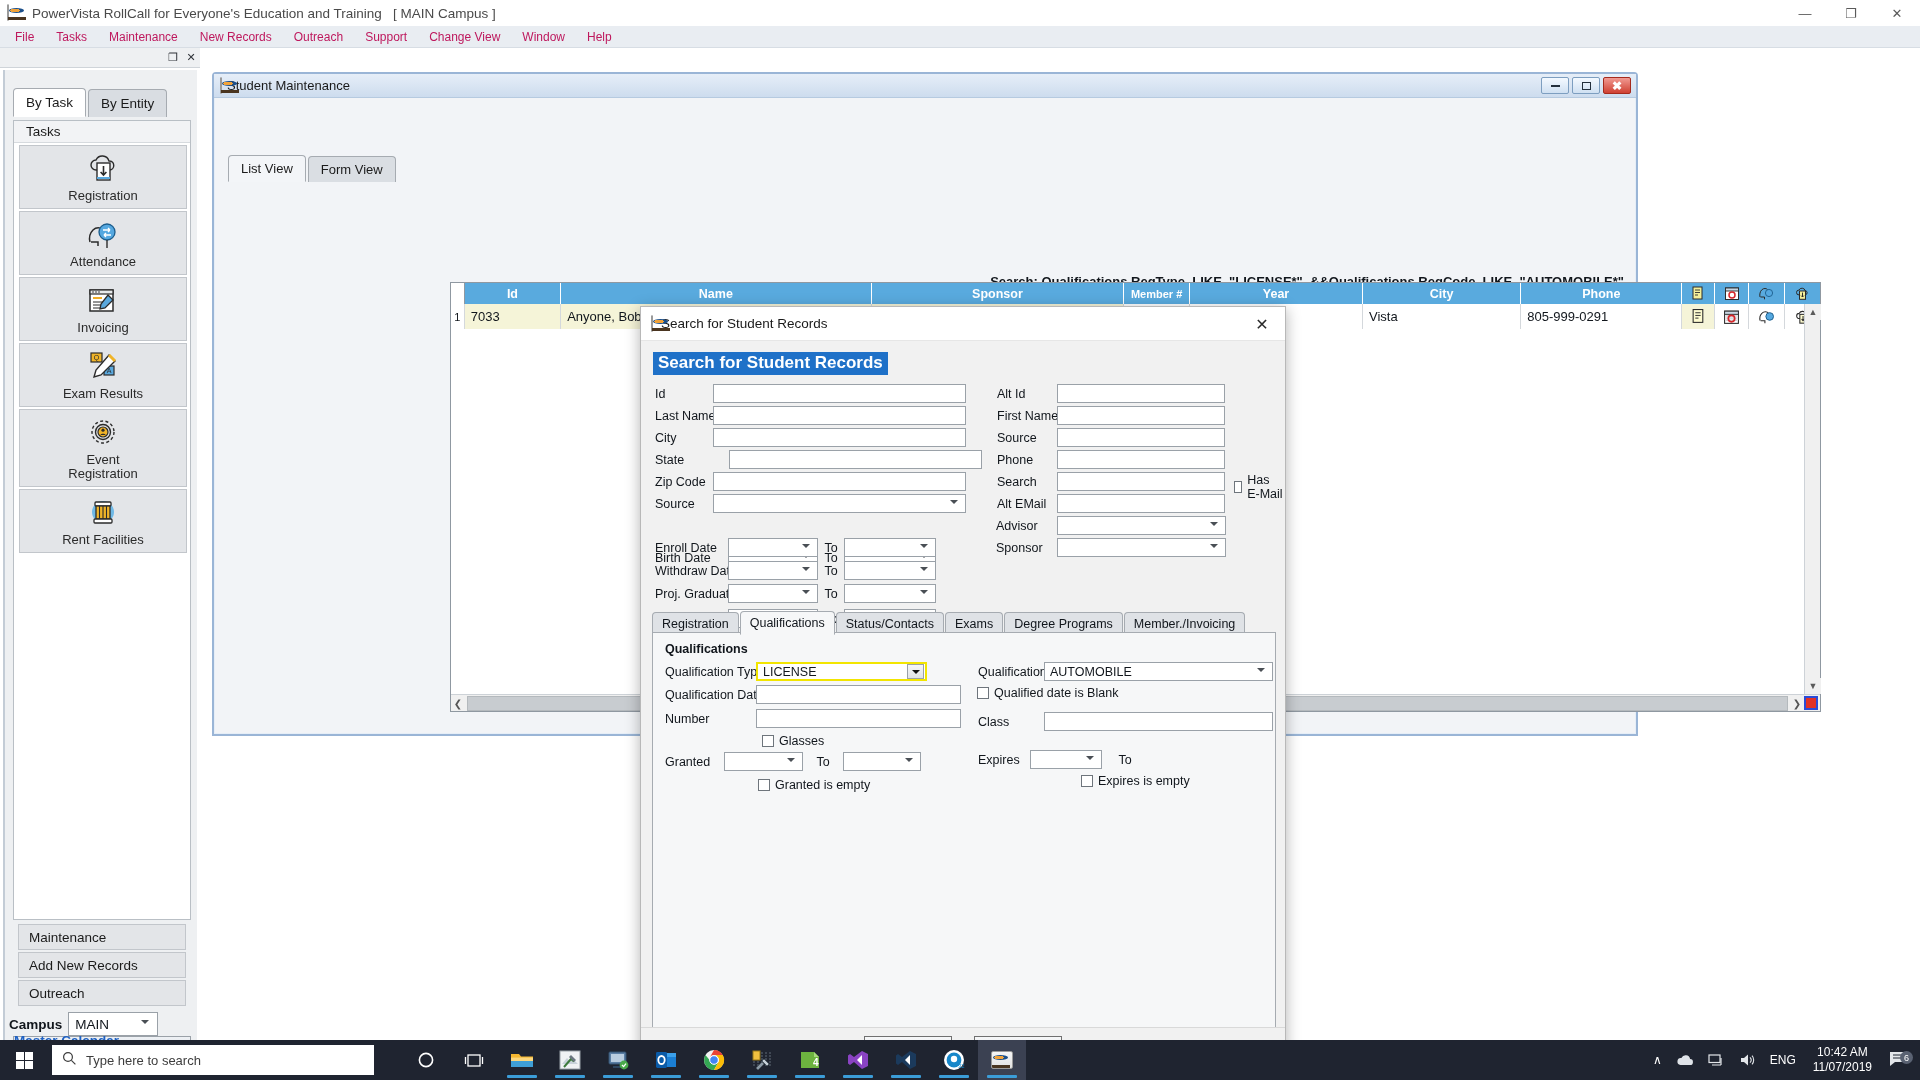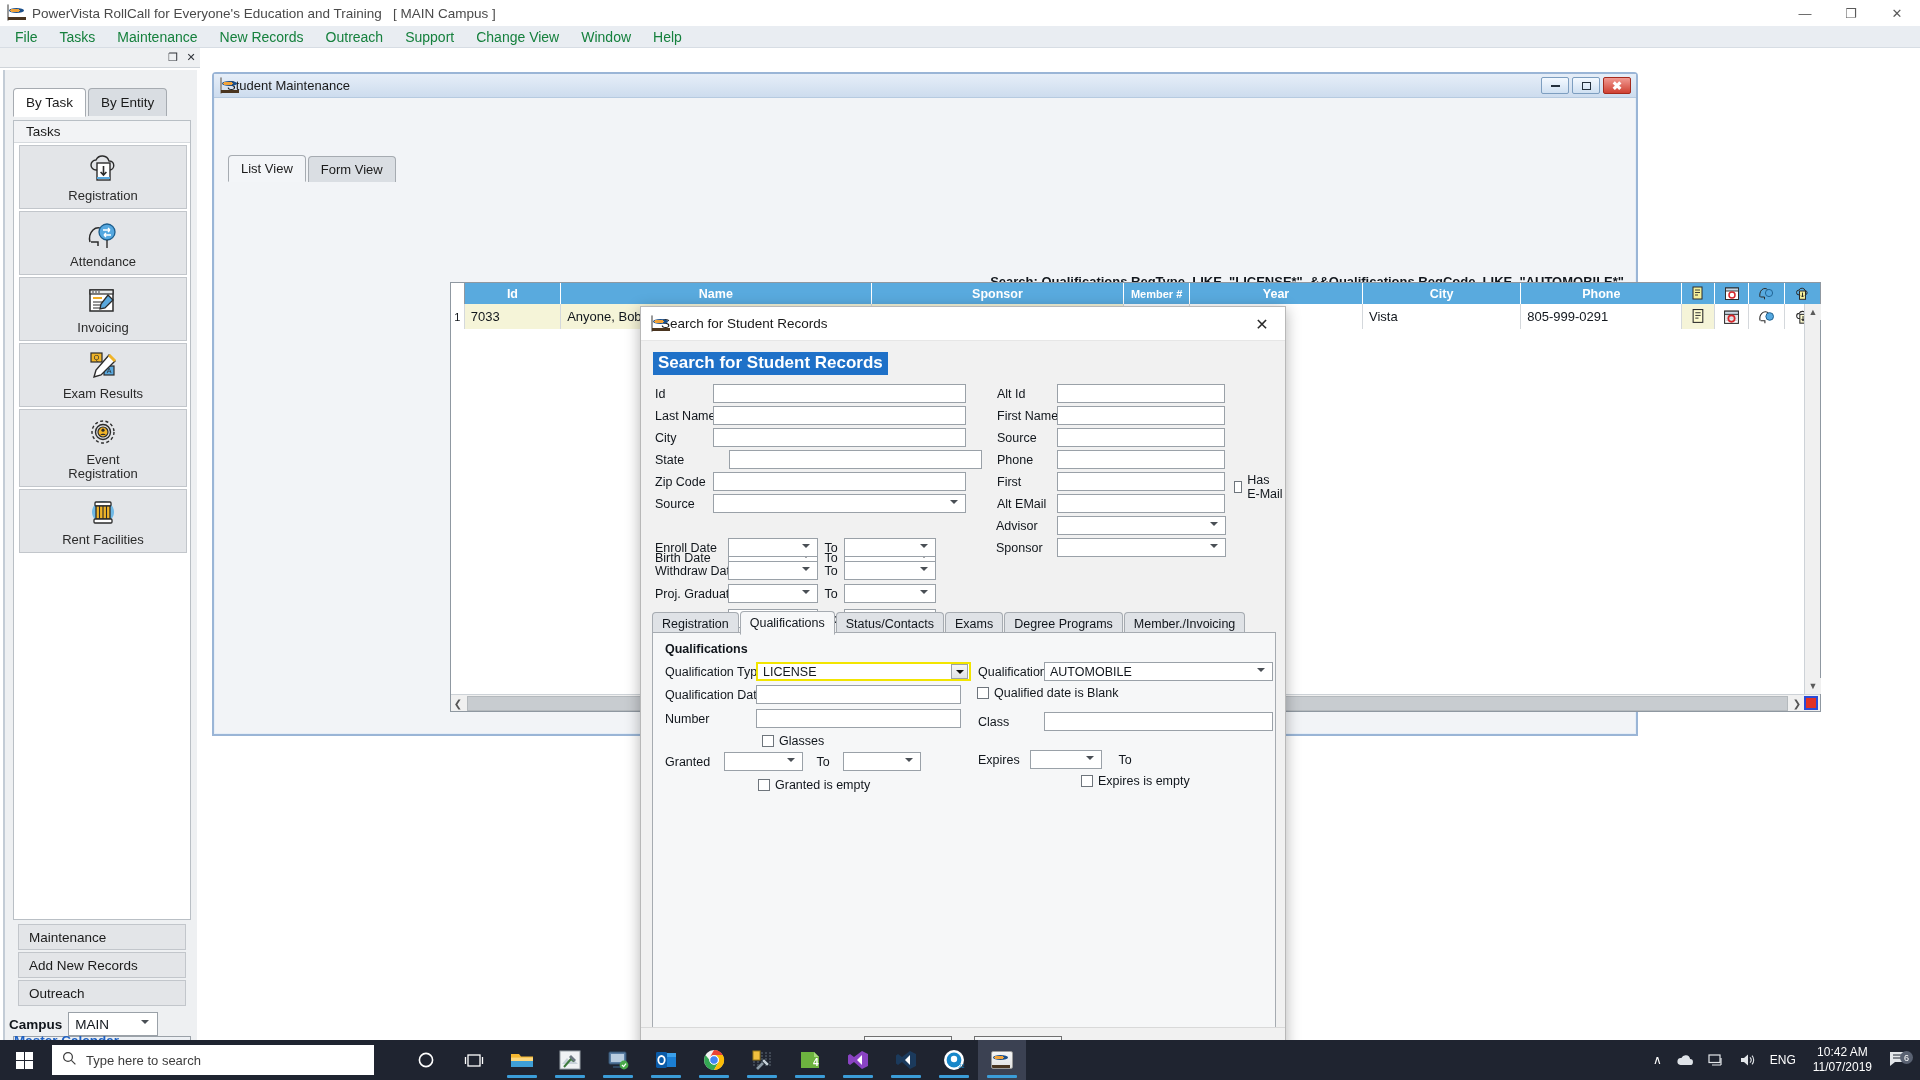--- a/index.html
+++ b/index.html
@@ -49,21 +49,21 @@
   }
 
   
   #menubar {
     position: absolute; left: 0; top: 26px; width: 1920px; height: 22px;
     background: #e9edf2;
     display: flex; align-items: center; padding-left: 4px;
     border-bottom: 1px solid #d7dde4;
   }
   #menubar .mi {
-    padding: 16px 11px; font-size: 14px; color: #15803d; white-space: nowrap;
+    padding: 16px 11px; font-size: 12px; color: #be185d; white-space: nowrap;
   }
 
   
   #mdi-client {
     position: absolute; left: 0; top: 48px; width: 1920px; height: 1004px;
     background: #ffffff;
   }
 
   
   #left-dock {
@@ -80,21 +80,21 @@
     font-size: 11px; color: #30343a;
   }
 
   #dock-body {
     position: absolute; left: 3px; top: 22px; width: 194px; height: 972px;
     background: #eef0f2;
     border-left: 2px solid #c3ccd6;
   }
 
   
-  #dock-tabs { position: absolute; left: 8px; top: 18px; display: flex; align-items: flex-start; }
+  #dock-tabs { position: absolute; left: 8px; top: 18px; display: flex; align-items: center; }
   .dock-tab {
     padding: 6px 12px 6px 12px; font-size: 13.5px; color: #1b1b1b;
     border: 1px solid #a6abb1; border-bottom: none;
     border-radius: 4px 4px 0 0; background: #d9dde2; margin-right: 2px;
   }
   .dock-tab.active { background: #ffffff; border-bottom: 1px solid #ffffff; position: relative; z-index: 2; }
 
   #tasks-panel {
     position: absolute; left: 8px; top: 50px; width: 178px; height: 800px;
     background: #ffffff; border: 1px solid #b9bfc5;
@@ -672,21 +672,21 @@
     </div>
     <div class="fld-row" style="left:356px; top:121px;">
       <span class="fld-label" style="width:60px">Source</span>
       <div class="txtbox" style="width:168px"></div>
     </div>
     <div class="fld-row" style="left:356px; top:143px;">
       <span class="fld-label" style="width:60px">Phone</span>
       <div class="txtbox" style="width:168px"></div>
     </div>
     <div class="fld-row" style="left:356px; top:165px;">
-      <span class="fld-label" style="width:60px">First</span>
+      <span class="fld-label" style="width:60px">Search</span>
       <div class="txtbox" style="width:168px"></div>
     </div>
     <div class="cbx-row" style="left:593px; top:166px;">
       <span class="cbx"></span>
       <span>Has E-Mail</span>
     </div>
     <div class="fld-row" style="left:356px; top:187px;">
       <span class="fld-label" style="width:60px">Alt EMail</span>
       <div class="txtbox" style="width:168px"></div>
     </div>
@@ -763,21 +763,21 @@
       <div class="sd-tab">Exams</div>
       <div class="sd-tab">Degree Programs</div>
       <div class="sd-tab">Member./Invoicing</div>
     </div>
 
     <div id="sd-tabpanel">
       <div id="qual-caption">Qualifications</div>
 
       <div class="fld-row" style="left:12px; top:29px;">
         <span class="fld-label" style="width:91px">Qualification Type</span>
-        <div class="cbo" style="width:215px; border:2px solid #f2e500; background:#ffffff;">
+        <div class="cbo" style="width:171px; border:2px solid #f2e500; background:#ffffff;">
           <span>LICENSE</span>
           <span style="position:absolute;right:1px;top:0px;width:17px;height:15px;background:linear-gradient(#f6f7f8,#dfe2e6);border:1px solid #9aa1a8;display:flex;align-items:center;justify-content:center;">
             <span style="border-left:4px solid transparent;border-right:4px solid transparent;border-top:4px solid #111;display:block"></span>
           </span>
         </div>
       </div>
       <div class="fld-row" style="left:325px; top:29px;">
         <span class="fld-label" style="width:66px">Qualification</span>
         <div class="cbo" style="width:229px">
           <span>AUTOMOBILE</span>

